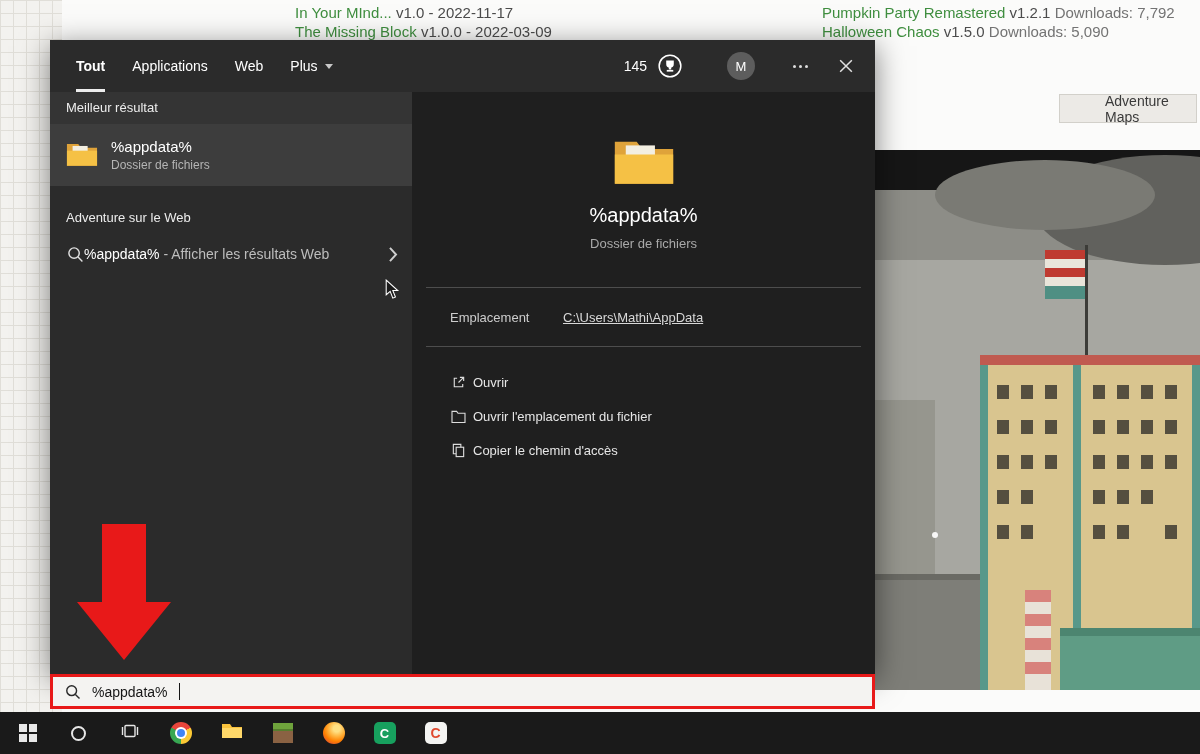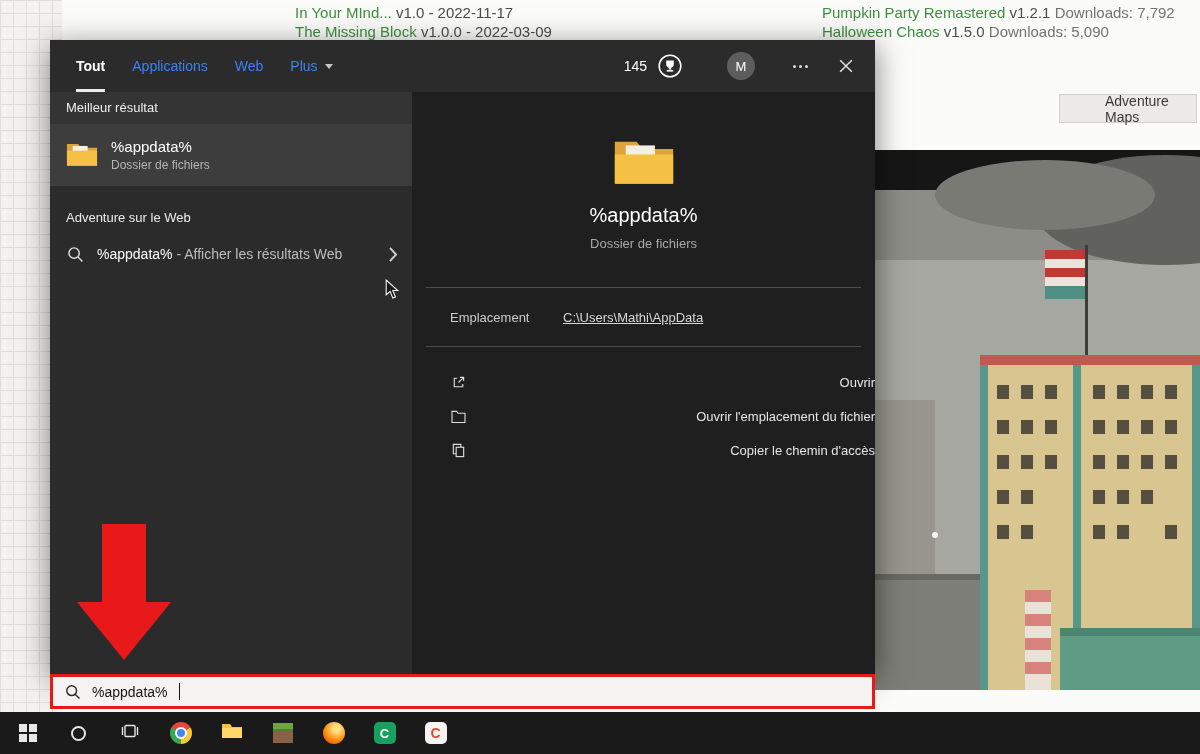--- a/index.html
+++ b/index.html
@@ -31,21 +31,21 @@
   .mc-image svg{ display:block; width:100%; height:100%; }
 
   
   .panel{
     position:absolute; left:50px; top:40px; width:825px; height:634px;
     background:#2b2b2b; box-shadow:0 6px 28px rgba(0,0,0,.5); z-index:10;
     color:#fff;
   }
   .panel-header{ height:52px; display:flex; align-items:stretch; background:#2b2b2b; }
   .tabs{ display:flex; margin-left:26px; gap:27px; }
-  .tab{ display:flex; align-items:center; font-size:14px; color:#3b82f6; cursor:pointer; }
+  .tab{ display:flex; align-items:center; font-size:14px; color:#ffffff; cursor:pointer; }
   .tab.active{ color:#fff; font-weight:bold; box-shadow:inset 0 -3px 0 #ededed; }
   .tri{ width:0; height:0; border-left:4px solid transparent; border-right:4px solid transparent;
         border-top:5px solid #c8c8c8; margin-left:7px; display:inline-block; }
   .header-right{ margin-left:auto; display:flex; align-items:center; margin-right:22px; }
   .points{ font-size:14px; color:#fff; }
   .trophy{ margin-left:10px; display:flex; cursor:pointer; }
   .avatar{
     margin-left:44px; width:28px; height:28px; border-radius:50%; background:#5d5d5d;
     color:#fff; font-size:13px; display:flex; align-items:center; justify-content:center; cursor:pointer;
   }
@@ -57,39 +57,39 @@
   .col-left{ width:362px; background:#2b2b2b; }
   .col-right{ flex:1; background:#1f1f1f; text-align:center; padding-top:42px; }
 
   .sec-label{ height:32px; line-height:32px; padding:0 16px; font-size:13px; color:#ededed; }
   .sec-label.band{ background:#343434; }
   .sec-label.plain{ margin-top:18px; height:28px; line-height:28px; }
   .best-item{ height:62px; background:#3d3d3d; display:flex; align-items:center; padding:0 16px; gap:13px; cursor:pointer; }
   .bi-text{ display:flex; flex-direction:column; }
   .bi-title{ font-size:15px; color:#fff; }
   .bi-sub{ font-size:12px; color:#b5b5b5; margin-top:3px; }
-  .web-item{ height:44px; display:flex; align-items:center; padding:0 14px 0 17px; gap:13px; cursor:pointer; }
+  .web-item{ height:44px; display:flex; align-items:center; padding:0 14px 0 17px; cursor:pointer; }
   .wi-text{ font-size:14px; }
   .wq{ color:#fff; }
   .ws{ color:#bdbdbd; }
   .chev{ margin-left:auto; display:flex; }
   .mag{ color:#e0e0e0; display:flex; }
   .mag.dark{ color:#2a2a2a; }
 
   .folder-lg{ display:flex; justify-content:center; }
   .pv-title{ font-size:20px; color:#fff; margin-top:18px; }
   .pv-sub{ font-size:13px; color:#a9a9a9; margin-top:9px; }
   .divider{ border-top:1px solid #4d4d4d; margin:0 14px; }
   .divider.first{ margin-top:36px; }
   .loc-row{ height:58px; display:flex; align-items:center; padding-left:38px; text-align:left; }
   .loc-label{ font-size:13px; color:#cdcdcd; width:113px; }
   .loc-link{ font-size:13px; color:#d8d8d8; text-decoration:underline; cursor:pointer; }
   .actions{ margin-top:18px; }
-  .action-row{ height:34px; display:flex; align-items:center; padding-left:38px; gap:24px;
-               font-size:13px; color:#e6e6e6; cursor:pointer; text-align:left;justify-content:space-between; }
+  .action-row{ height:34px; display:flex; align-items:center; padding-left:38px; gap:7px;
+               font-size:13px; color:#e6e6e6; cursor:pointer; text-align:left; }
   .ai{ display:flex; width:16px; justify-content:center; }
 
   
   .arrow{ position:absolute; z-index:20; }
   .arrow-shaft{ position:absolute; left:102px; top:524px; width:44px; height:80px; background:#e81919; }
   .arrow-head{ position:absolute; left:77px; top:602px; width:0; height:0;
                border-left:47px solid transparent; border-right:47px solid transparent;
                border-top:58px solid #e81919; }
 
   

